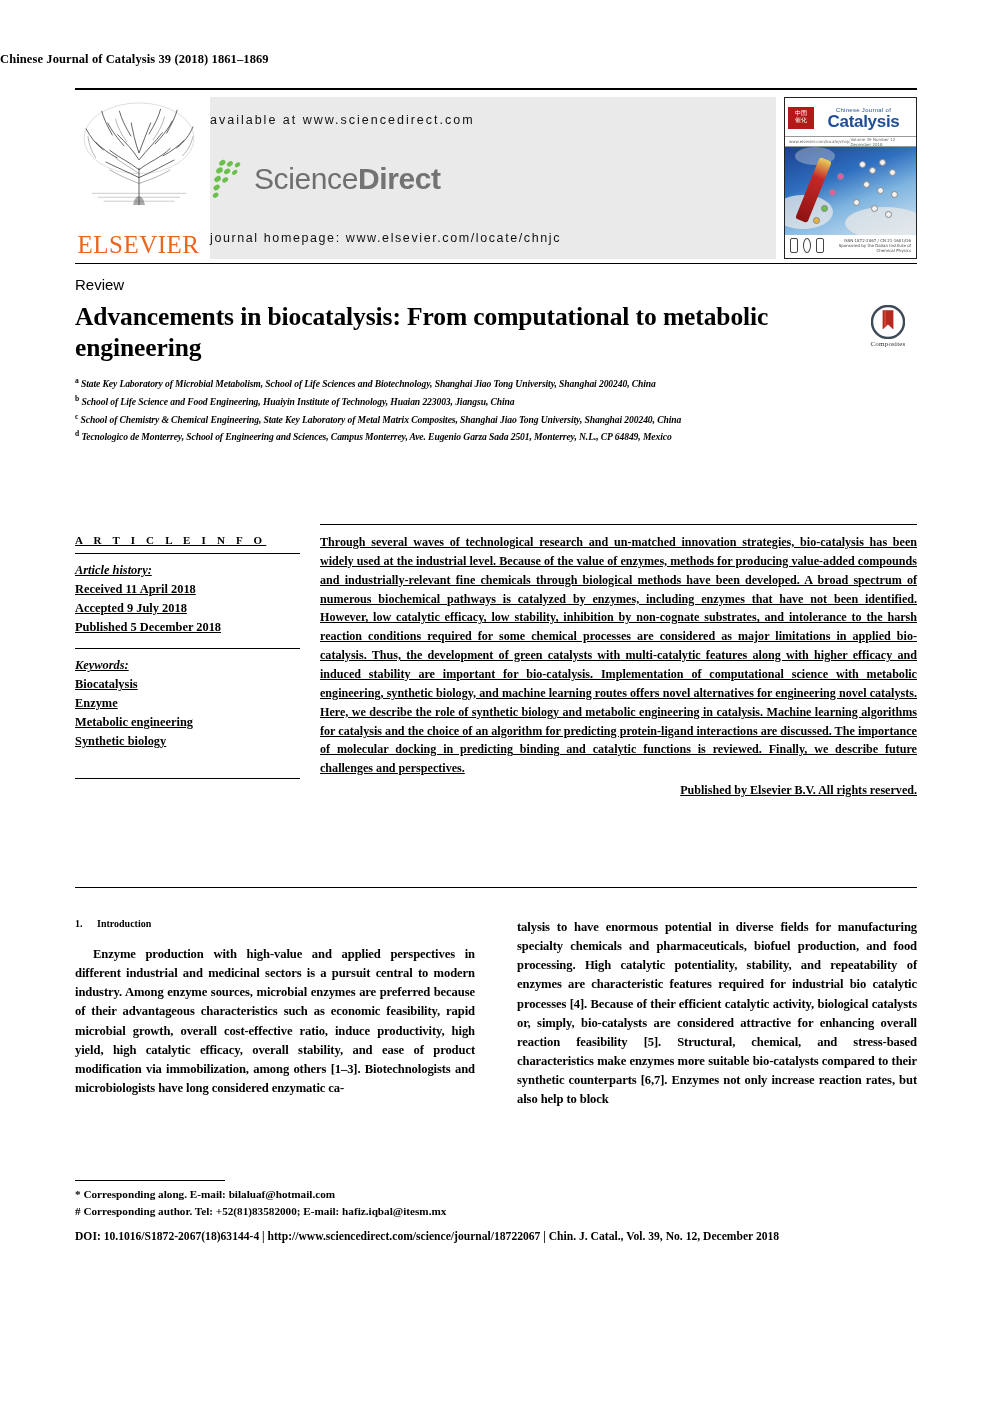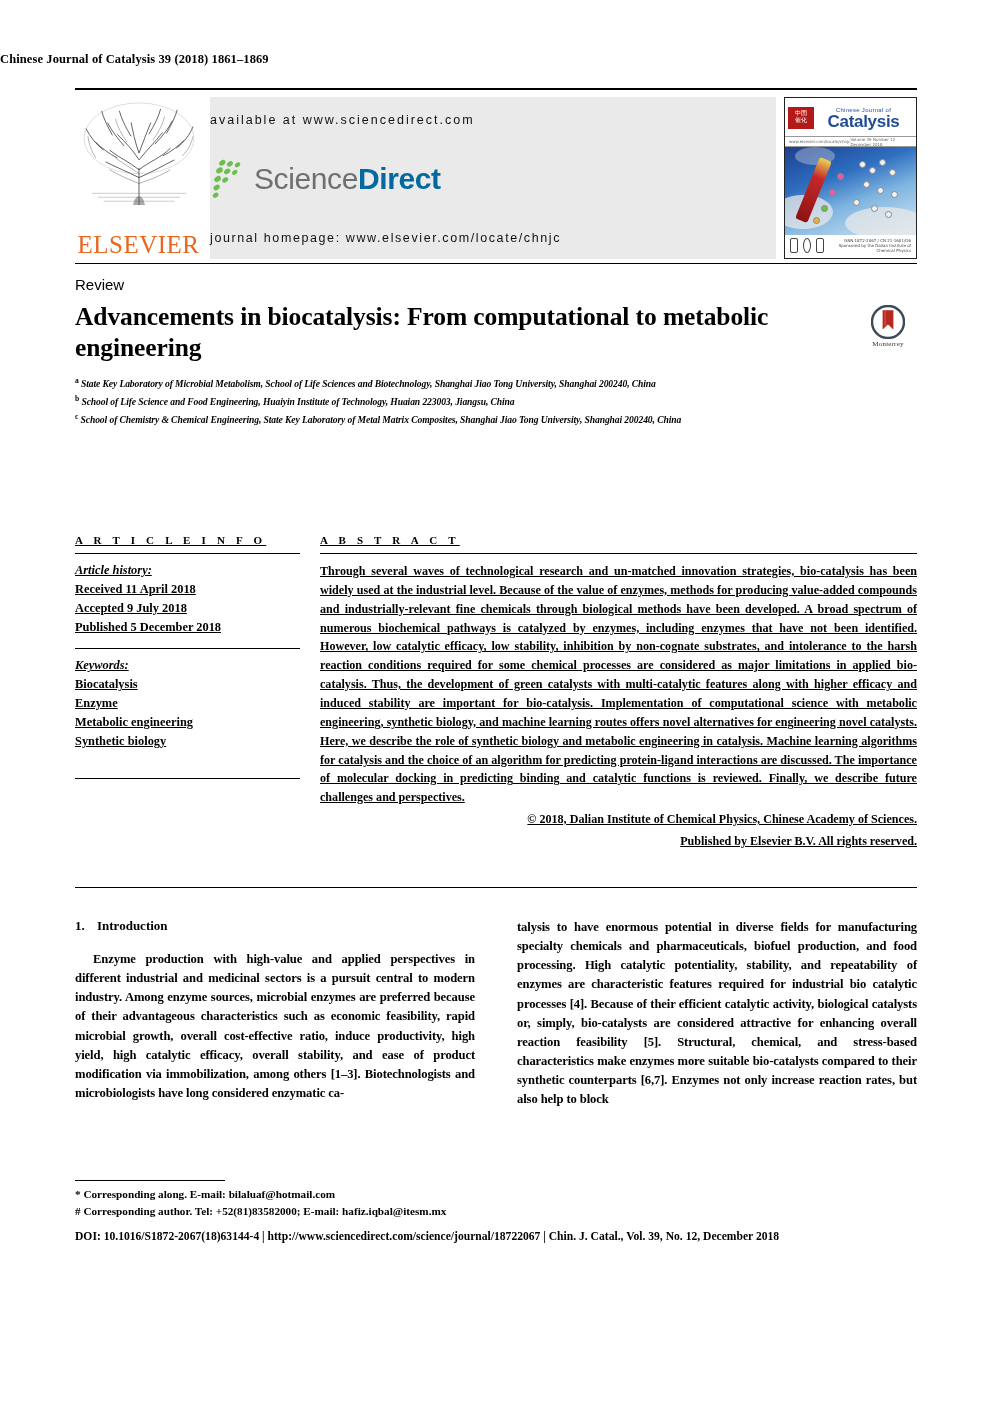--- a/index.html
+++ b/index.html
@@ -91,21 +91,21 @@
   .sd-leaf {
     width: 38px;
     height: 40px;
   }
   .sd-wordmark {
     font-family: "Liberation Sans", sans-serif;
     font-size: 30px;
     color: #6f6f6f;
     letter-spacing: -0.4px;
   }
-  .sd-wordmark b { font-weight: bold; color: #0369a1; }
+  .sd-wordmark b { font-weight: bold; color: #737373; }
   .sd-home {
     font-family: "Liberation Sans", sans-serif;
     font-size: 12.5px;
     letter-spacing: 1.6px;
     color: #111;
   }
 
   .cover-block {
     flex: 0 0 133px;
     width: 133px;
@@ -351,21 +351,21 @@
     position: absolute;
     top: 918px;
     left: 75px;
     width: 842px;
     display: flex;
     gap: 42px;
   }
   .body-col { flex: 1 1 0; }
   h2.section-title {
     font-family: "Liberation Serif", serif;
-    font-size: 13px;
+    font-size: 10px;
     font-weight: bold;
     margin: 0 0 16px 0;
   }
   h2.section-title .num { display: inline-block; width: 22px; }
   .body-col p {
     font-family: "Liberation Serif", serif;
     font-size: 12.6px;
     line-height: 1.52;
     text-align: justify;
     font-weight: bold;
@@ -523,29 +523,30 @@
     <div class="review-tag">Review</div>
     <div class="title-row">
       <h1 class="article-title">Advancements in biocatalysis: From computational to metabolic engineering</h1>
       <div class="crossmark">
         <svg width="34" height="34" viewBox="0 0 34 34">
           <circle cx="17" cy="17" r="16" fill="#ffffff" stroke="#3c4a57" stroke-width="2.4"></circle>
           <circle cx="17" cy="17" r="13.2" fill="#ffffff"></circle>
           <path d="M11.6 5.2 h10.8 v19.4 l-5.4 -5.2 l-5.4 5.2 Z" fill="#b5291f"></path>
           <path d="M13.4 5.2 h1.6 v16 l-1.6 1.6 Z" fill="#d9503f" opacity="0.8"></path>
         </svg>
-        <div class="cm-label">Monterrey</div>
+        <div class="cm-label">Composites</div>
       </div>
     </div>
 
 
     <div class="affil-list">
       <div><sup>a</sup> <span>State Key Laboratory of Microbial Metabolism, School of Life Sciences and Biotechnology, Shanghai Jiao Tong University, Shanghai 200240, China</span></div>
       <div><sup>b</sup> <span>School of Life Science and Food Engineering, Huaiyin Institute of Technology, Huaian 223003, Jiangsu, China</span></div>
       <div><sup>c</sup> <span>School of Chemistry &amp; Chemical Engineering, State Key Laboratory of Metal Matrix Composites, Shanghai Jiao Tong University, Shanghai 200240, China</span></div>
+      <div><sup>d</sup> <span>Tecnologico de Monterrey, School of Engineering and Sciences, Campus Monterrey, Ave. Eugenio Garza Sada 2501, Monterrey, N.L., CP 64849, Mexico</span></div>
     </div>
   </div>
 
   <div class="info-abstract">
 
     <div class="col-info">
       <div class="sec-head">A R T I C L E   I N F O</div>
       <div class="hr-heavy"></div>
       <div class="info-block">
         <div class="it">Article history:</div>
@@ -557,24 +558,22 @@
       <div class="info-block">
         <div class="it">Keywords:</div>
         <div>Biocatalysis</div>
         <div>Enzyme</div>
         <div>Metabolic engineering</div>
         <div>Synthetic biology</div>
       </div>
     </div>
 
     <div class="col-abstract">
-      <div class="sec-head">A B S T R A C T</div>
       <div class="hr-heavy"></div>
       <div class="abstract-body">Through several waves of technological research and un-matched innovation strategies, bio-catalysis has been widely used at the industrial level. Because of the value of enzymes, methods for producing value-added compounds and industrially-relevant fine chemicals through biological methods have been developed. A broad spectrum of numerous biochemical pathways is catalyzed by enzymes, including enzymes that have not been identified. However, low catalytic efficacy, low stability, inhibition by non-cognate substrates, and intolerance to the harsh reaction conditions required for some chemical processes are considered as major limitations in applied bio-catalysis. Thus, the development of green catalysts with multi-catalytic features along with higher efficacy and induced stability are important for bio-catalysis. Implementation of computational science with metabolic engineering, synthetic biology, and machine learning routes offers novel alternatives for engineering novel catalysts. Here, we describe the role of synthetic biology and metabolic engineering in catalysis. Machine learning algorithms for catalysis and the choice of an algorithm for predicting protein-ligand interactions are discussed. The importance of molecular docking in predicting binding and catalytic functions is reviewed. Finally, we describe future challenges and perspectives.</div>
-      <div class="abstract-copyright">© 2018, Dalian Institute of Chemical Physics, Chinese Academy of Sciences.</div>
       <div class="abstract-copyright">Published by Elsevier B.V. All rights reserved.</div>
     </div>
   </div>
 
   <div class="divider-left-bottom" style="top:778px;"></div>
   <div class="divider-bottom" style="top:887px;"></div>
 
   <div class="body-cols">
     <div class="body-col">
       <h2 class="section-title"><span class="num">1.</span><span>Introduction</span></h2>

